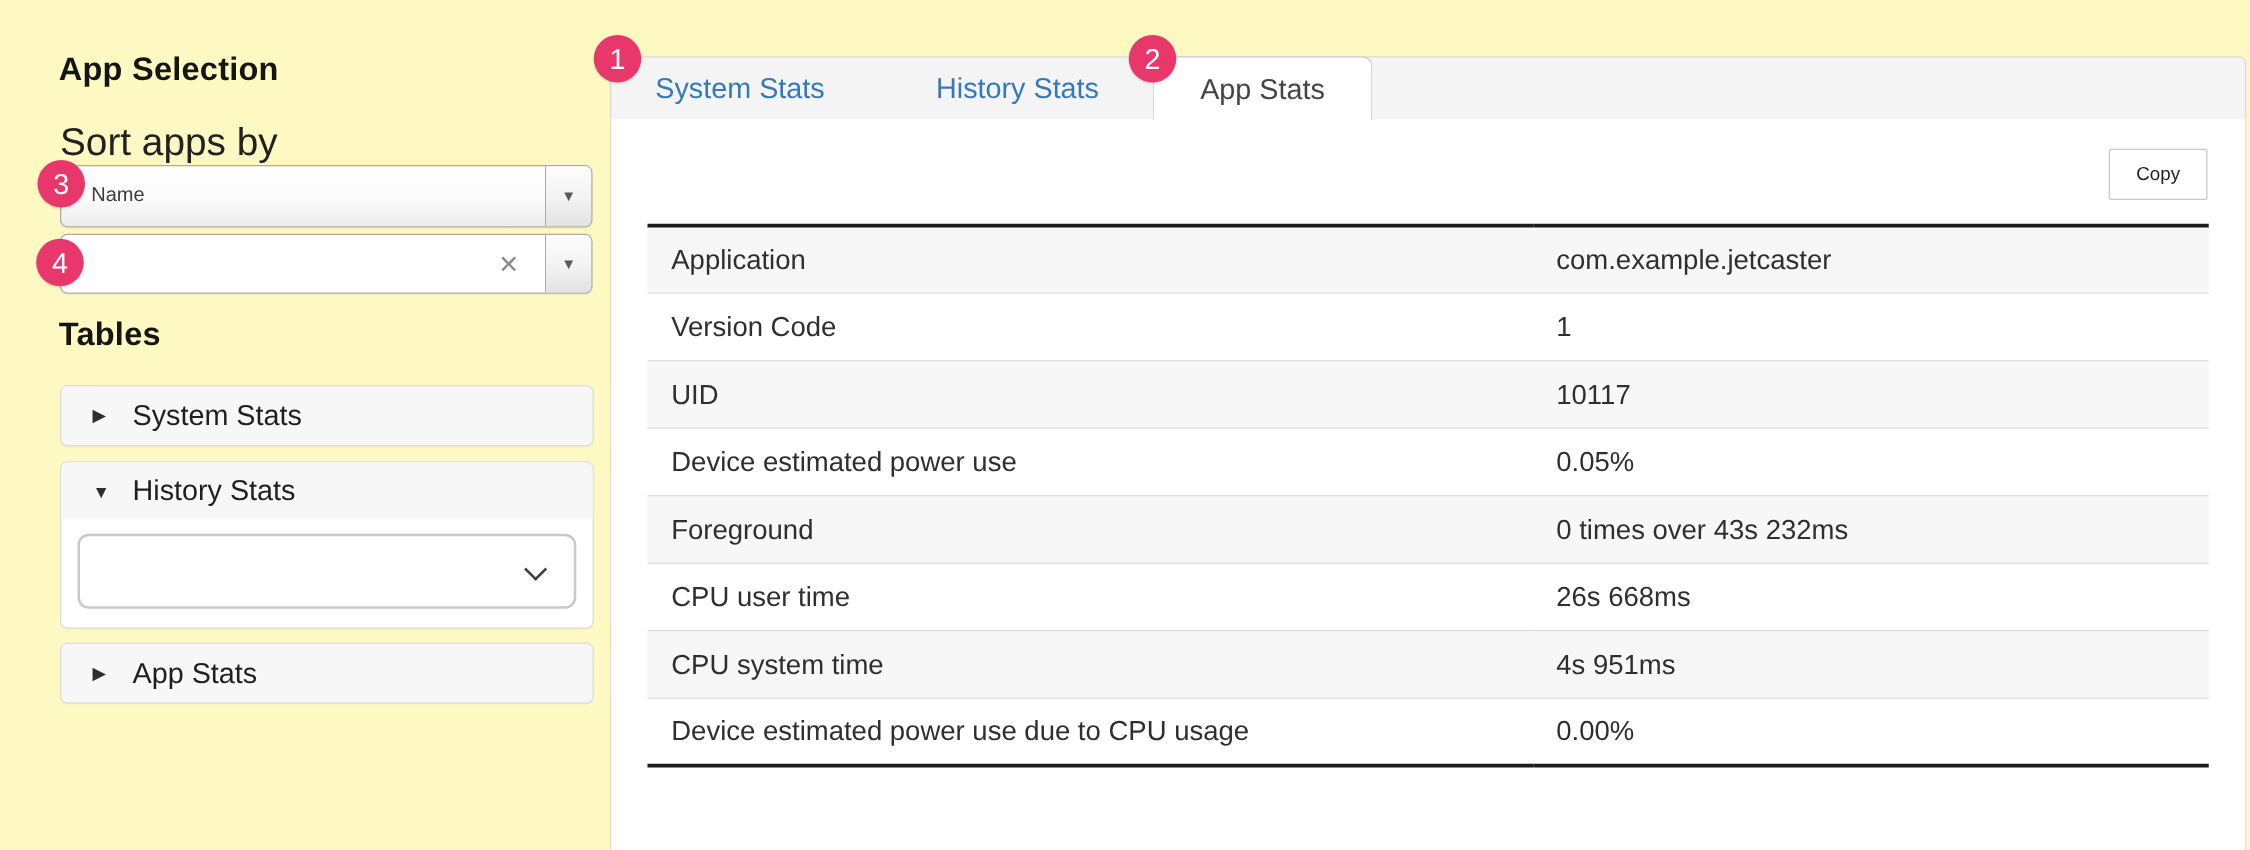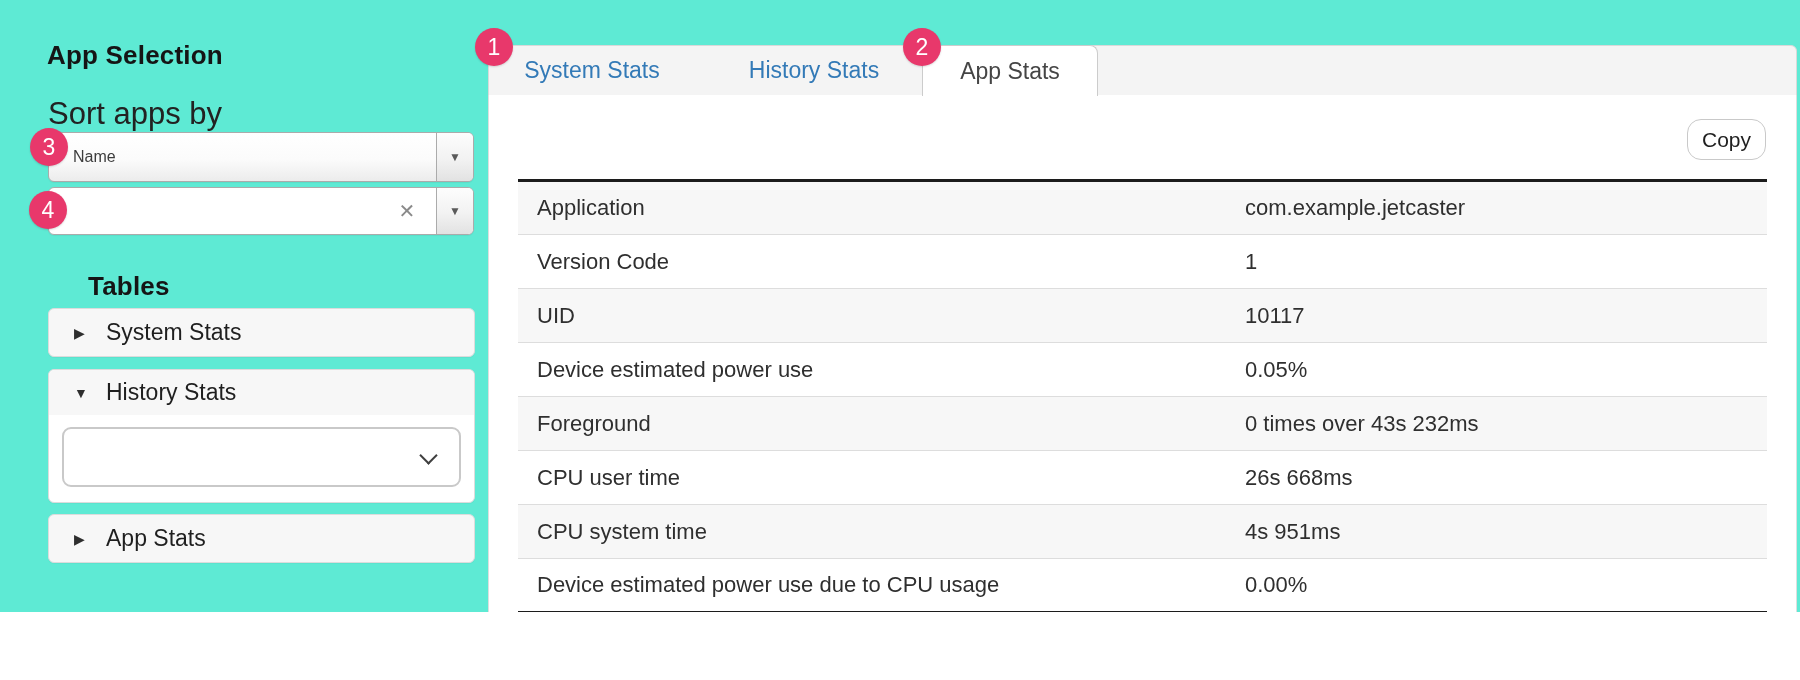--- a/index.html
+++ b/index.html
@@ -4,33 +4,33 @@
 <style>
   * { margin: 0; padding: 0; box-sizing: border-box; }
   html, body { background: #ffffff; }
   body {
     font-family: "Liberation Sans", "DejaVu Sans", sans-serif;
     color: #333;
   }
   #stage {
     position: relative;
     width: 1800px;
-    height: 612px;
-    background: #5eead4;
+    height: 680px;
+    background: #fef9c3;
     overflow: hidden;
   }
 
   
   .side-title {
     position: absolute; left: 47px;
     font-size: 26px; font-weight: bold; color: #151515;
     letter-spacing: 0.2px;
   }
   #app-selection-title { top: 40px; }
-  #tables-title { top: 271px; margin-left: 41px; }
+  #tables-title { top: 252px; }
   #sort-label {
     position: absolute; left: 48px; top: 96px;
     font-size: 31px; color: #222;
   }
 
   .widget-box {
     position: absolute; left: 48px; width: 426px;
     border: 1px solid #ababab; border-radius: 6px;
     background: linear-gradient(#ffffff 0%, #fbfbfb 55%, #ececec 100%);
     box-shadow: 0 1px 1px rgba(0,0,0,0.05);
@@ -116,22 +116,22 @@
     background: #ffffff;
     border: 1px solid #cccccc; border-bottom: none;
     border-radius: 8px 8px 0 0;
     display: flex; align-items: center; justify-content: center;
     font-size: 23px; color: #454545;
     z-index: 3;
   }
   #copy-btn {
     position: absolute; left: 1687px; top: 119px; width: 79px; height: 41px;
     background: #ffffff;
-    border: 1px solid #c9c9c9; border-radius: 14px;
-    font-size: 21px; color: #1f1f1f;
+    border: 1px solid #c9c9c9; border-radius: 2px;
+    font-size: 15px; color: #1f1f1f;
     font-family: "Liberation Sans", sans-serif;
     display: flex; align-items: center; justify-content: center;
     cursor: pointer; z-index: 2;
   }
   #stats-table {
     position: absolute; left: 518px; top: 179px; width: 1249px;
     border-collapse: collapse;
     border-top: 3px solid #1c1c1c;
     border-bottom: 3px solid #1c1c1c;
     z-index: 2;

